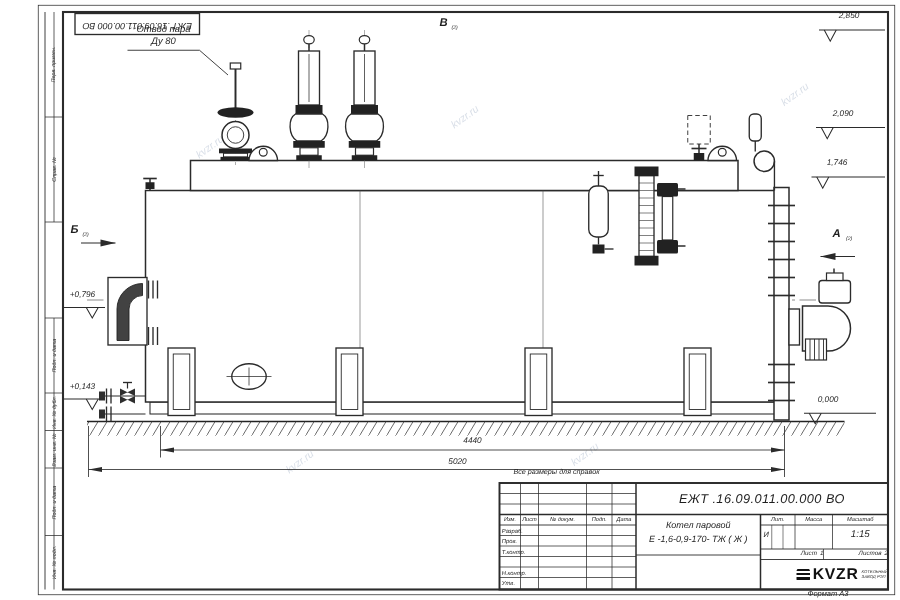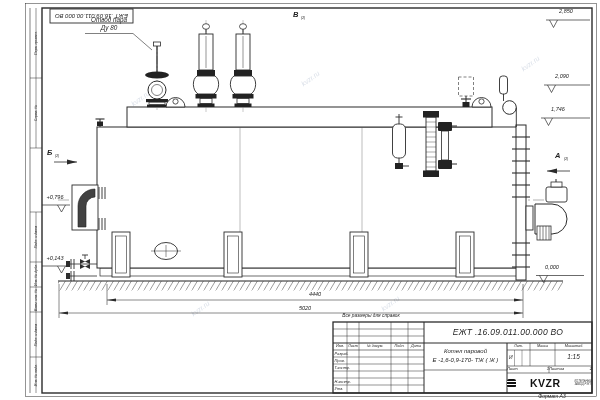--- a/index.html
+++ b/index.html
@@ -8,21 +8,21 @@
   svg{position:absolute;left:0;top:0}
   .t{position:absolute;font-style:italic;color:#1f1f1f;white-space:nowrap;line-height:1}
   .c{text-align:center}
   .rot180{display:flex;align-items:center;justify-content:center}
   .rot180>span{transform:rotate(180deg);white-space:nowrap}
   .vcell{position:absolute;display:flex;align-items:center;justify-content:center}
   .vcell>span{transform:rotate(-90deg);white-space:nowrap;font-size:3.6px;
               font-style:italic;color:#2c2c2c}
   .wm{position:absolute;font-size:7px;color:rgba(125,145,175,.30);
       transform:rotate(-36deg);font-style:italic;white-space:nowrap}
-  .flexc{display:flex;align-items:center;justify-content:space-between;gap:2px}
+  .flexc{display:flex;align-items:center;justify-content:flex-end;gap:2px}
   .logobars{width:9px;height:9px;background:repeating-linear-gradient(
       to bottom,#111 0 1.6px,#fff 1.6px 3px);border-radius:2px}
 </style>
 </head>
 <body>
 
 <div id="sheet">
 
   <span class="wm" style="left:130px;top:95px">kvzr.ru</span>
   <span class="wm" style="left:300px;top:75px">kvzr.ru</span>

